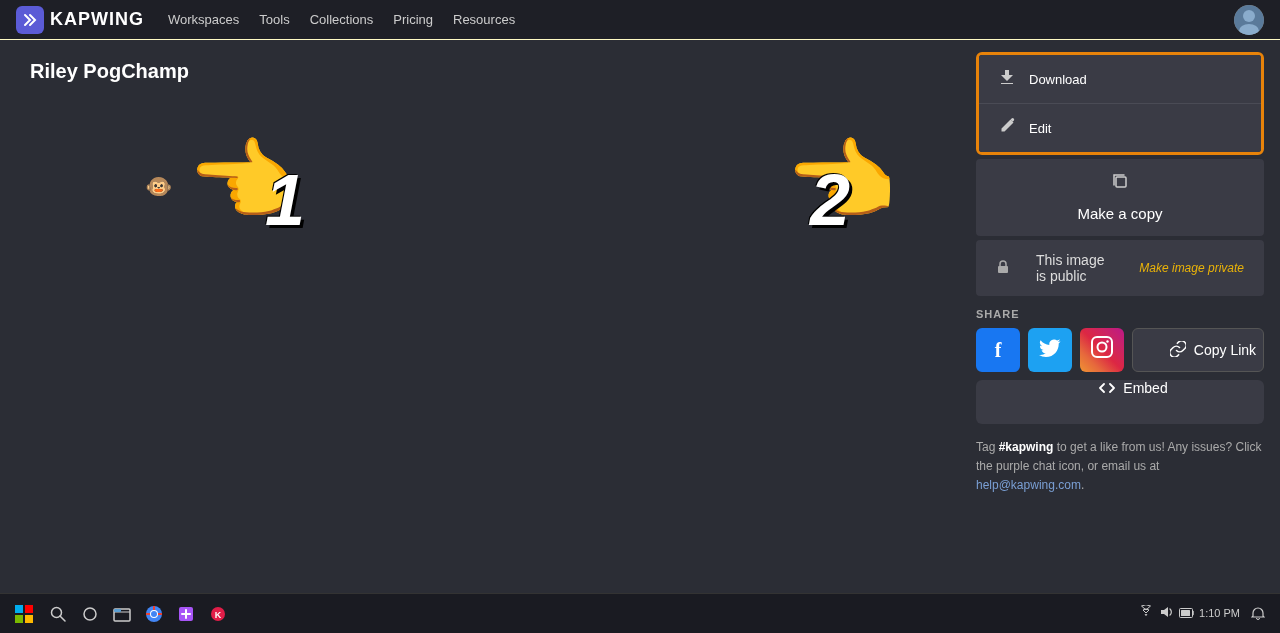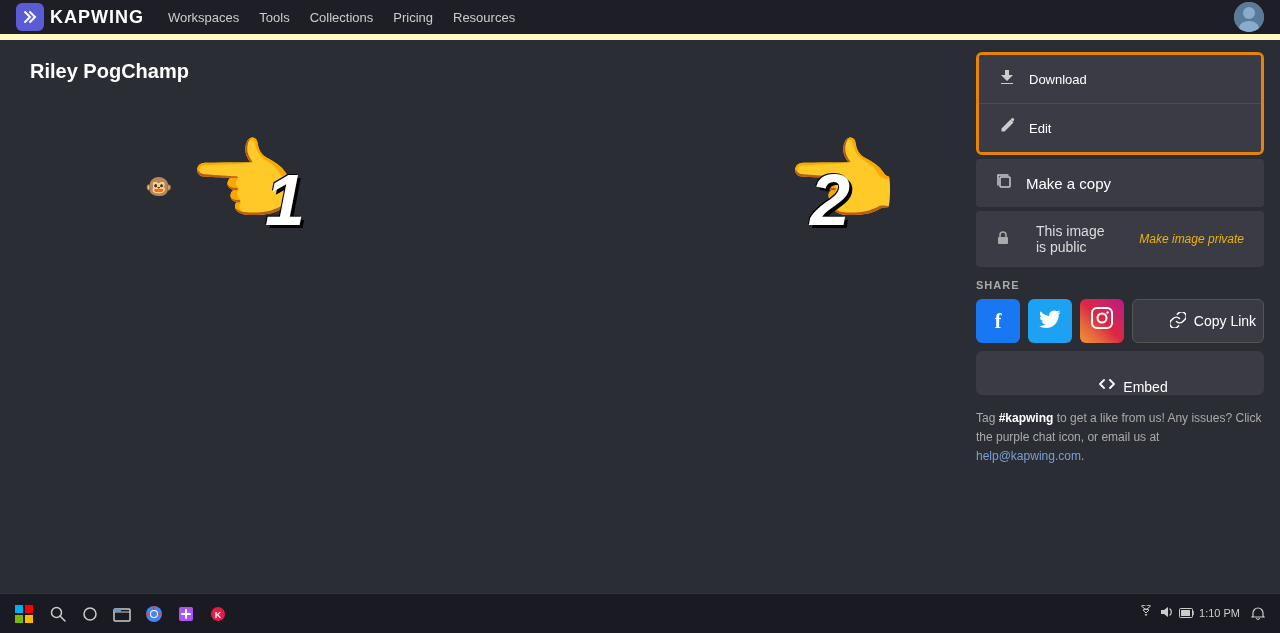--- a/index.html
+++ b/index.html
@@ -5,21 +5,21 @@
     * { margin: 0; padding: 0; box-sizing: border-box; }
     body { font-family: -apple-system, BlinkMacSystemFont, 'Segoe UI', sans-serif; background: #2b2d35; color: #fff; width: 1280px; height: 633px; overflow: hidden; position: relative; }
 
     
     .navbar {
       background: #1e1f26;
       height: 40px;
       display: flex;
       align-items: center;
       padding: 0 16px;
-      border-bottom: 6px solid #fef9c3;
+      border-bottom: 1px solid #fef9c3;
     }
     .navbar-logo {
       display: flex;
       align-items: center;
       gap: 6px;
       margin-right: 24px;
     }
     .logo-icon {
       width: 28px;
       height: 28px;
@@ -185,20 +185,21 @@
       background: #3a3b45;
       color: white;
       cursor: pointer;
       font-size: 15px;
       border: none;
       width: 100%;
       text-align: left;
       margin-top: 4px;
       border-radius: 4px;
       transition: background 0.15s;
+      flex-direction: column;
     }
 
     .privacy-row {
       display: flex;
       align-items: center;
       gap: 26px;
       padding: 12px 20px;
       background: #3a3b45;
       margin-top: 4px;
       border-radius: 4px;
@@ -261,21 +262,21 @@
     .embed-btn {
       width: 100%;
       height: 44px;
       background: #3a3b45;
       border: none;
       border-radius: 6px;
       color: white;
       font-size: 14px;
       cursor: pointer;
       display: flex;
-      align-items: flex-end;
+      align-items: flex-start;
       justify-content: center;
       gap: 8px;
       transition: background 0.15s;
       padding-left: 27px;
     }
 
     .tag-note {
       margin-top: 14px;
       font-size: 12px;
       color: #aaa;

